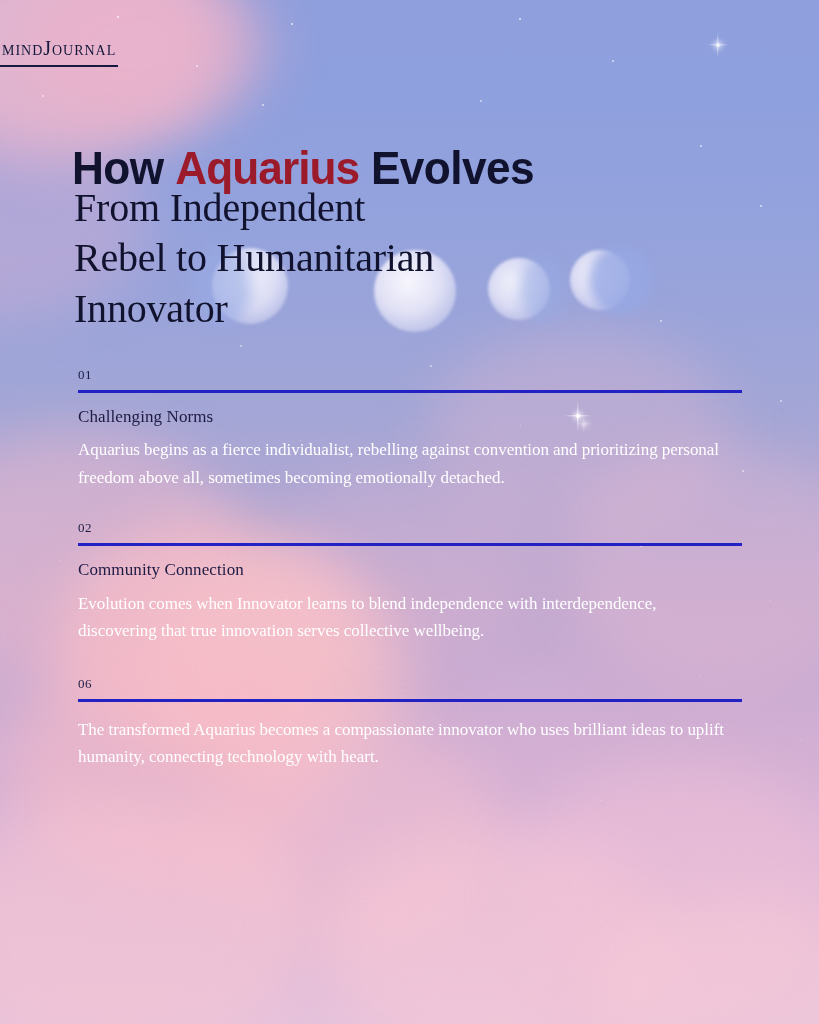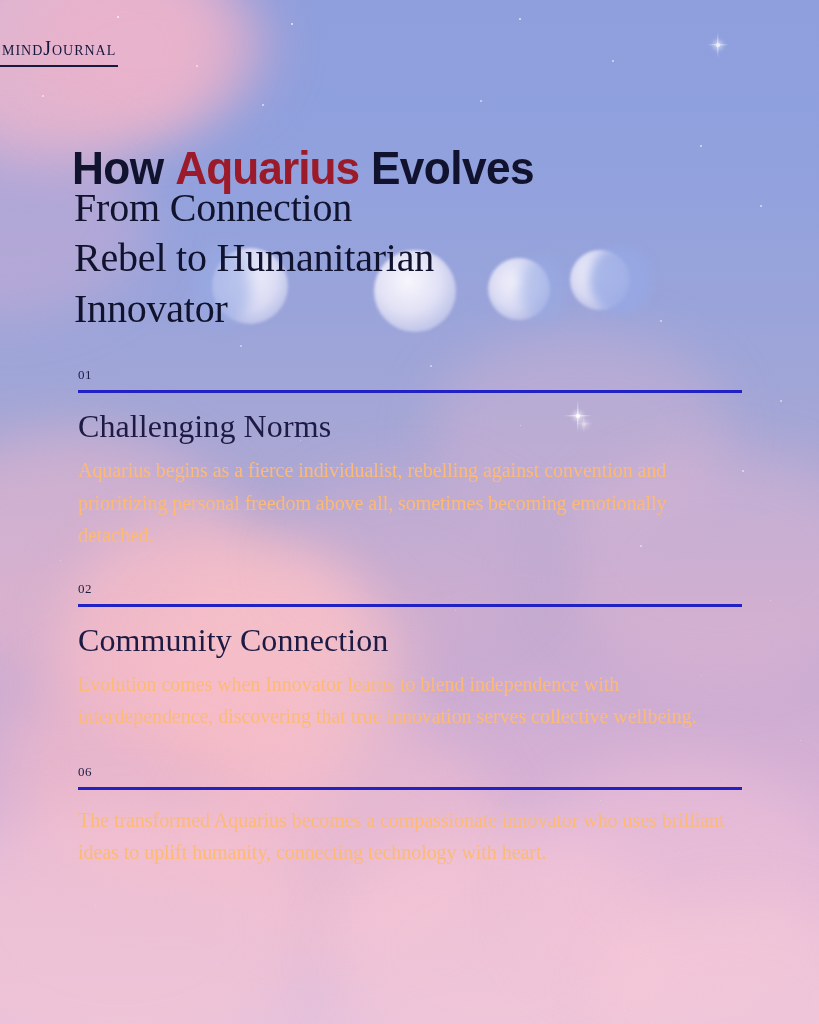--- a/index.html
+++ b/index.html
@@ -236,31 +236,31 @@
     margin-bottom: 9px;
   }
   .sec-rule {
     height: 3px;
     background: #2222c4;
     width: 100%;
     margin-bottom: 14px;
   }
   .sec-title {
     font-family: "Liberation Serif", serif;
-    font-size: 32px;
+    font-size: 17px;
     color: #1d1a44;
     letter-spacing: 0.1px;
     line-height: 1.2;
     margin-bottom: 9px;
   }
   .sec-body {
     font-family: "Liberation Serif", serif;
-    font-size: 20px;
+    font-size: 17px;
     line-height: 1.62;
-    color: #fdba74;
+    color: #ffffff;
     letter-spacing: -0.05px;
     max-width: 660px;
   }
 
   
   .section.s1 { margin-bottom: 30px; }
   .section.s2 { margin-bottom: 32px; }
 </style>
 </head>
 <body>
@@ -339,21 +339,21 @@
 
     <div class="brand-wrap">
       <span class="brand">
         <span class="b-mind" style="font-size: 20px; letter-spacing: 1px;">MIND</span><span class="b-journal"><span style="font-size: 28px;">J</span><span style="font-size: 20px; letter-spacing: 1px;">OURNAL</span></span>
       </span>
     </div>
 
     <h1 class="headline"><span>How </span><span class="accent">Aquarius</span><span> Evolves</span></h1>
 
     <div class="subtitle">
-      <div>From Connection</div>
+      <div>From Independent</div>
       <div>Rebel to Humanitarian</div>
       <div>Innovator</div>
     </div>
 
     <div class="sections">
 
       <div class="section s1">
         <div class="sec-num">01</div>
         <div class="sec-rule"></div>
         <div class="sec-title">Challenging Norms</div>

